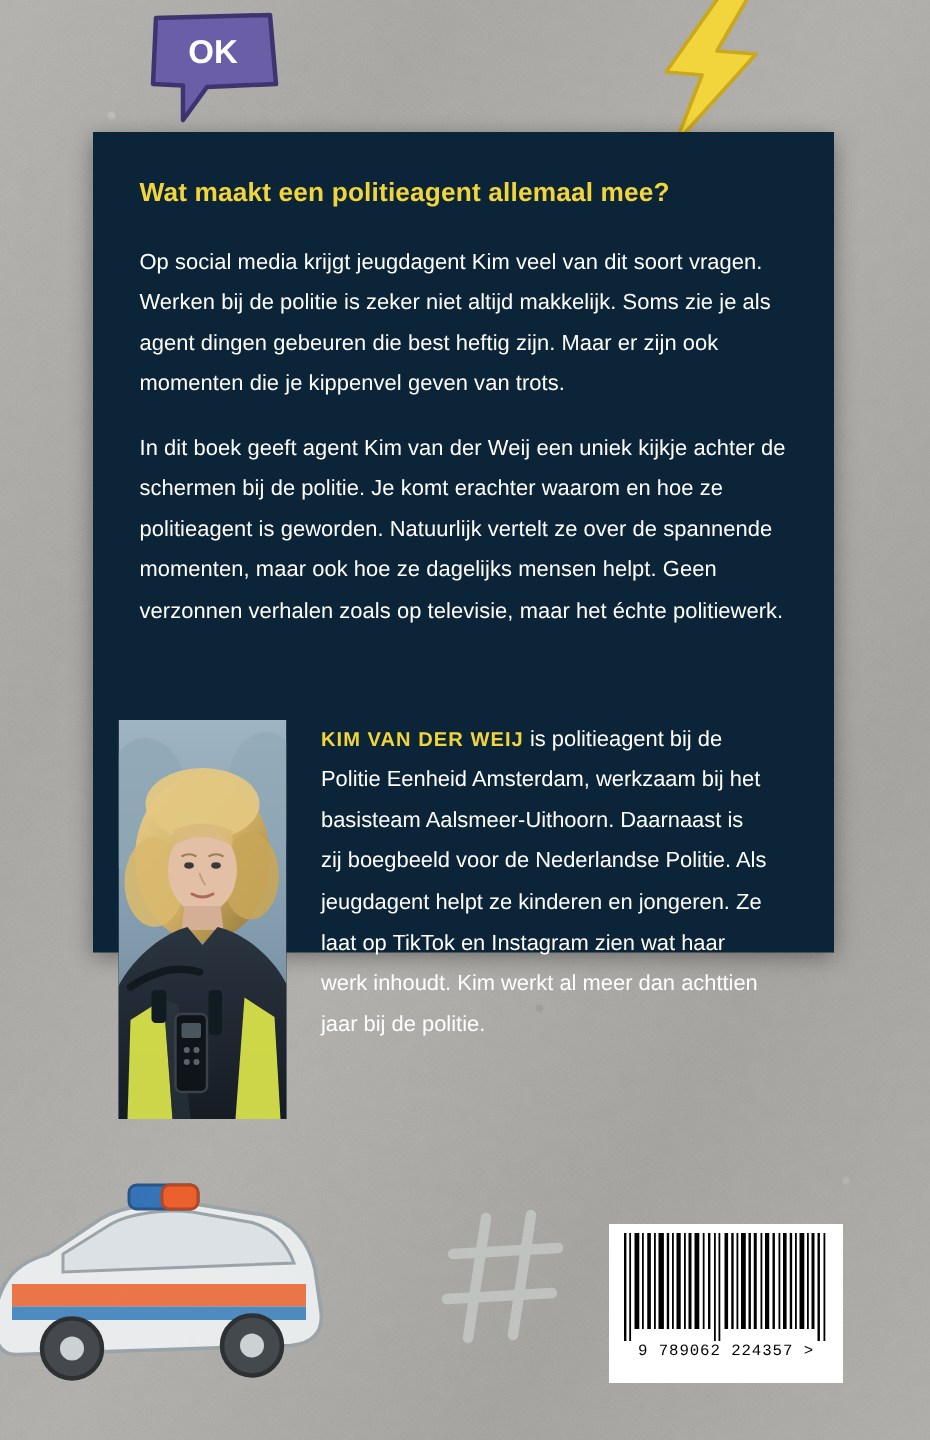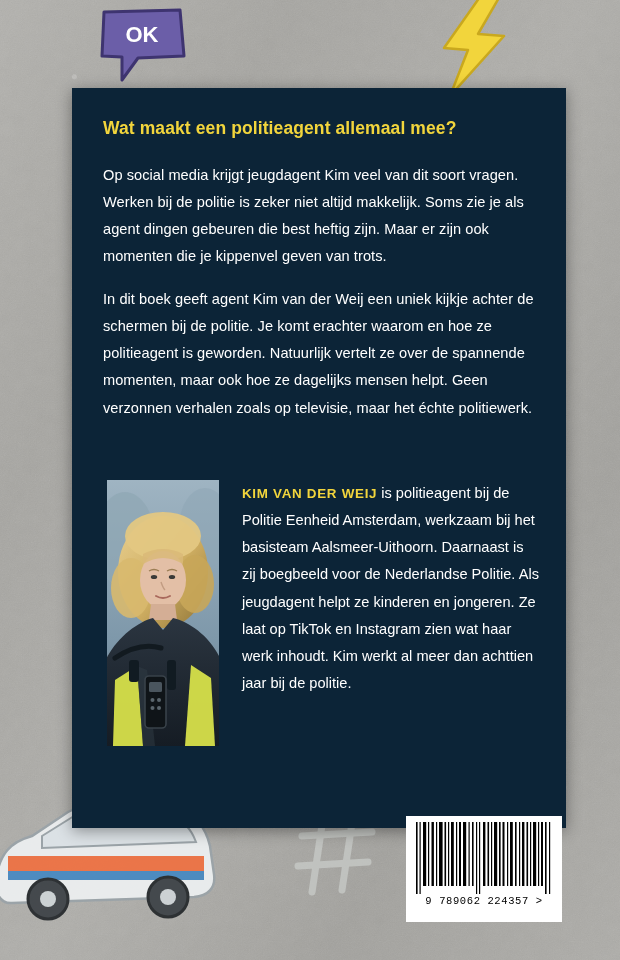--- a/index.html
+++ b/index.html
@@ -44,24 +44,23 @@
   #doodle-bolt    { left: 424px; top: 0px;   width: 96px;  height: 92px; }
   #doodle-car     { left: -10px; top: 770px; width: 230px; height: 160px; }
   #doodle-hash    { left: 292px; top: 806px; width: 90px;  height: 92px; }
 
   
   #cover {
     position: absolute;
     left: 62px;
     top: 88px;
     width: 494px;
-    height: 740px;
+    height: 547px;
     background: #0c2437;
     box-shadow: 0 3px 14px rgba(0,0,0,0.38);
-    margin-left: 10px;
   }
 
   #headline {
     position: absolute;
     left: 31px;
     top: 30px;
     width: 432px;
     color: #f2d53c;
     font-size: 17.5px;
     font-weight: bold;
@@ -77,21 +76,21 @@
     font-size: 14.6px;
     line-height: 1.86;
     letter-spacing: 0.05px;
   }
   #par-1 { top: 74px; }
   #par-2 { top: 198px; }
 
   
   #author-block {
     position: absolute;
-    left: 35px;
+    left: 17px;
     top: 392px;
     width: 432px;
     height: 280px;
   }
   #author-photo {
     position: absolute;
     left: 0;
     top: 0;
     width: 112px;
     height: 266px;

